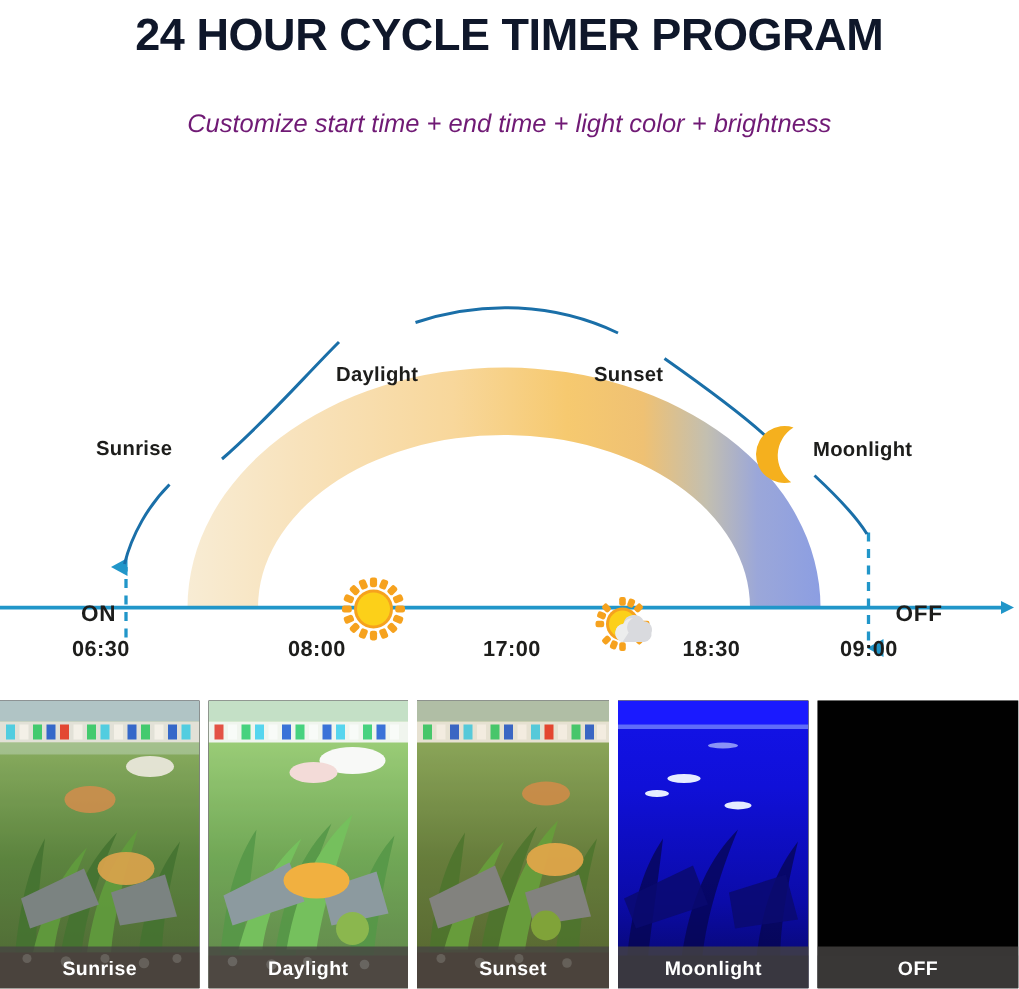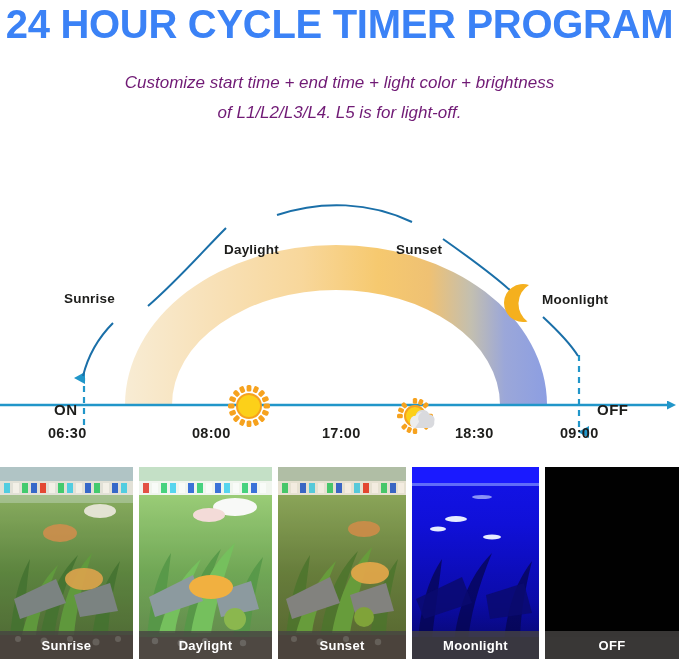--- a/index.html
+++ b/index.html
@@ -4,22 +4,22 @@
 <style>
   html,body{margin:0;padding:0;background:#fff;}
   body{
     width:679px;height:659px;position:relative;overflow:hidden;
     font-family:"Liberation Sans","DejaVu Sans",sans-serif;
     color:#1a1a1a;
   }
   
   #header{position:absolute;left:0;top:0;width:679px;text-align:center;}
   .title-line{
-    font-weight:bold;font-size:40px;letter-spacing:-0.3px;
-    color:#3b82f6;line-height:36px;white-space:nowrap;
+    font-weight:bold;font-size:30px;letter-spacing:-0.3px;
+    color:#0f172a;line-height:36px;white-space:nowrap;
   }
   #title1{margin-top:6px;}
   #title2{margin-top:2px;}
   .sub-line{
     font-style:italic;font-size:17px;color:#701a75;
     line-height:30px;white-space:nowrap;
   }
   #sub1{margin-top:26px;}
 
   
@@ -55,21 +55,20 @@
     letter-spacing:0.3px;
   }
   .tank{position:absolute;left:0;top:0;width:100%;height:100%;}
 </style>
 </head>
 <body>
 
 <div id="header">
   <div id="title1" class="title-line">24 HOUR CYCLE TIMER PROGRAM</div>
   <div id="sub1" class="sub-line">Customize start time + end time + light color + brightness</div>
-  <div id="sub2" class="sub-line">of L1/L2/L3/L4. L5 is for light-off.</div>
 </div>
 
 <div id="diagram">
 
   <svg id="arc-svg" viewBox="0 0 679 280">
     <defs>
       <linearGradient id="arcGrad" x1="0" y1="0" x2="1" y2="0">
         <stop offset="0.00" stop-color="#f8ecd4"></stop>
         <stop offset="0.18" stop-color="#f8e2bb"></stop>
         <stop offset="0.42" stop-color="#f8d79b"></stop>

